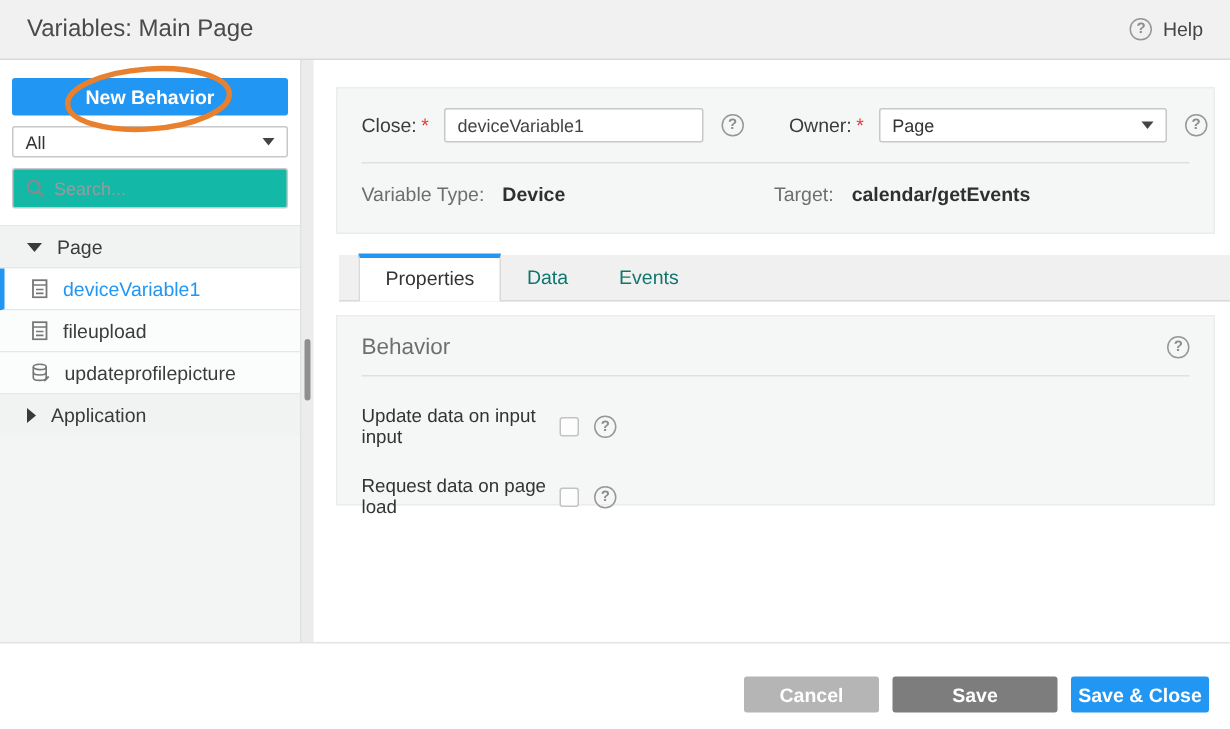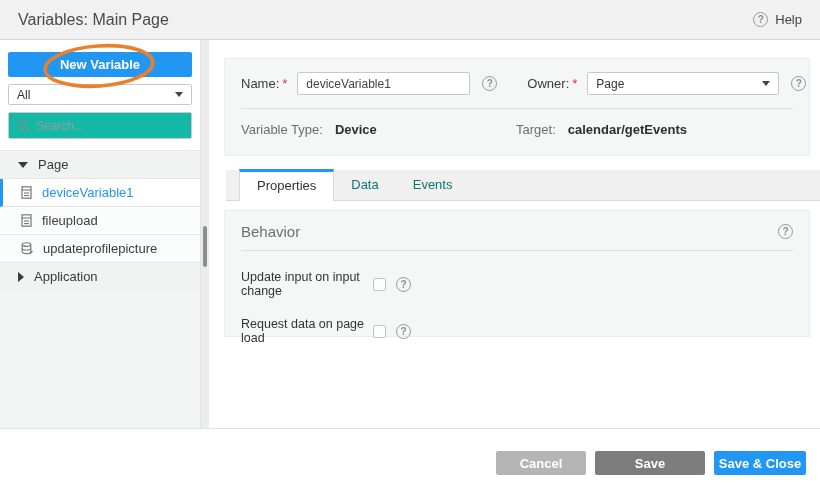--- a/index.html
+++ b/index.html
@@ -123,21 +123,21 @@
 
   <div class="hdr">
     <div class="hdr-title">Variables: Main Page</div>
     <div class="hdr-help">
       <span class="qicon"></span>
       <span>Help</span>
     </div>
   </div>
 
   <div class="sidebar">
-    <button class="btn-new">New Variable</button>
+    <button class="btn-new">New Behavior</button>
     <svg class="annot" viewBox="0 0 120 54">
       <ellipse cx="59" cy="27" rx="54" ry="20" fill="none" stroke="#e8802d" stroke-width="3.6" transform="rotate(-4 59 27)" stroke-linecap="round"></ellipse>
     </svg>
     <div class="filter-select">
       <span>All</span>
       <span class="caret"></span>
     </div>
     <div class="search">
       <svg width="13" height="13" viewBox="0 0 13 13">
         <circle cx="5.5" cy="5.5" r="4" fill="none" stroke="#8a8a8a" stroke-width="1.3"></circle>
@@ -188,21 +188,21 @@
 
   <div class="sb-track">
     <div class="sb-thumb"></div>
   </div>
 
   <div class="main">
 
     <div class="form-panel">
       <div class="frow1">
         <span class="flabel">
-          <span>Name:</span><span class="req">*</span>
+          <span>Close:</span><span class="req">*</span>
         </span>
         <input class="tinput" type="text" value="deviceVariable1" style="">
         <span class="qicon fhelp"></span>
         <span class="owner-group">
           <span class="flabel">
             <span>Owner:</span><span class="req">*</span>
           </span>
           <span class="fselect">
             <span>Page</span>
             <span class="caret"></span>
@@ -229,21 +229,21 @@
       <div class="tab">Events</div>
     </div>
 
     <div class="bpanel">
       <div class="bhead">
         <span class="btitle">Behavior</span>
         <span class="qicon"></span>
       </div>
       <div class="bdivider"></div>
       <div class="crow">
-        <span class="clabel">Update input on input change</span>
+        <span class="clabel">Update data on input input</span>
         <input type="checkbox" class="cbox" style="">
         <span class="qicon"></span>
       </div>
       <div class="crow">
         <span class="clabel">Request data on page load</span>
         <input type="checkbox" class="cbox" style="">
         <span class="qicon"></span>
       </div>
     </div>
 

